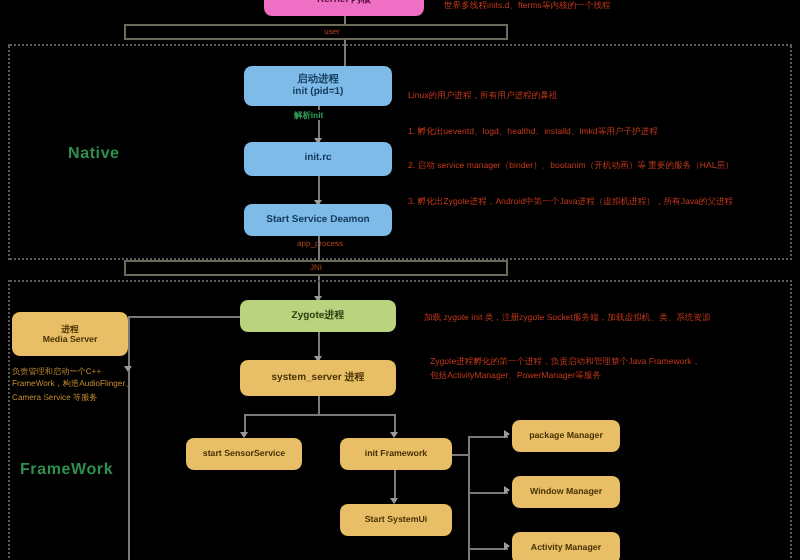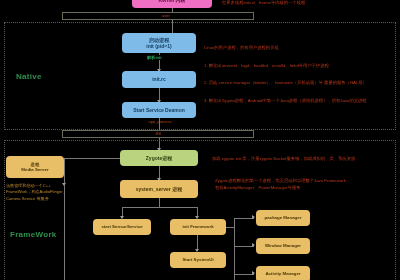--- a/index.html
+++ b/index.html
@@ -119,21 +119,21 @@
   </div>
   <div class="note-red" style="left:222px; top:0px;">世界多线程inits.d、fterms等内核的一个线程</div>
 
   <div class="bus" style="left:62px; top:12px; width:192px; height:8px;"></div>
   <div class="bus-label" style="left:150px; top:13px; width:32px;">user</div>
   <div class="vline" style="left:172px; top:8px; height:4px;"></div>
   <div class="vline" style="left:172px; top:20px; height:18px;"></div>
   <div class="arrow-d" style="left:170px; top:36px;"></div>
 
   <div class="section" style="left:4px; top:22px; width:392px; height:108px;"></div>
-  <div class="section-label" style="left:16px; top:72px;">Native</div>
+  <div class="section-label" style="left:34px; top:72px;">Native</div>
 
   <div class="node n-blue" style="left:122px; top:33px; width:74px; height:20px;">
     <span class="t-title">启动进程</span>
     <span class="t-sub">init (pid=1)</span>
   </div>
   <div class="note-red" style="left:204px; top:45px;">Linux的用户进程，所有用户进程的鼻祖</div>
 
   <div class="vline" style="left:159px; top:53px; height:18px;"></div>
   <div class="tag-green" style="left:146px; top:55px;">解析init</div>
   <div class="arrow-d" style="left:157px; top:69px;"></div>

